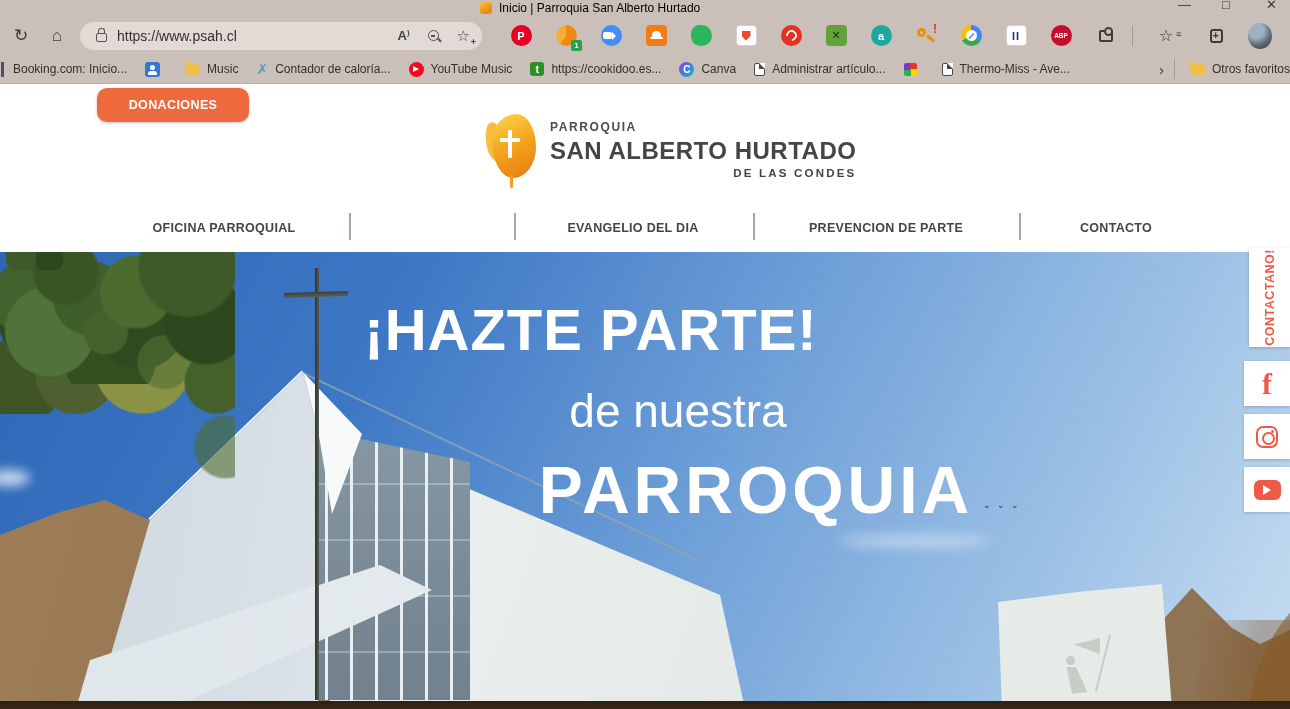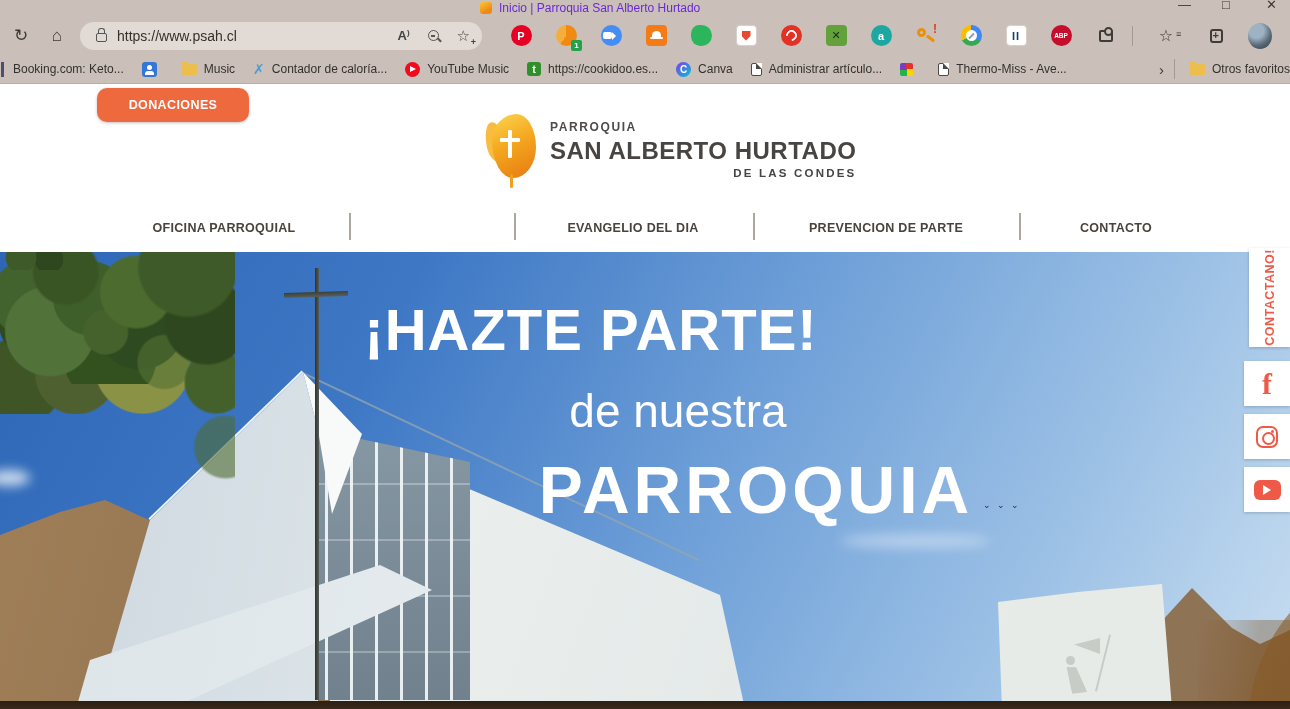--- a/index.html
+++ b/index.html
@@ -3,21 +3,21 @@
 <meta charset="utf-8">
 <style>
   html,body{margin:0;padding:0;background:#888;}
   *{box-sizing:border-box;font-family:"Liberation Sans","DejaVu Sans",sans-serif;}
   .screen{position:relative;width:1290px;height:709px;overflow:hidden;background:#fff;margin:0 auto;}
 
   
   .titlebar{position:absolute;left:0;top:0;width:1290px;height:16px;background:var(--chrome,#CAC0B9);}
   .tab{position:absolute;left:480px;top:0;height:16px;display:flex;align-items:center;gap:7px;}
   .favicon{width:12px;height:12px;border-radius:3px;background:linear-gradient(150deg,#F9C636,#EE8A12 70%);}
-  .tabtitle{font-size:12px;color:#6d28d9;white-space:nowrap;}
+  .tabtitle{font-size:12px;color:#000000;white-space:nowrap;}
   .winctl{position:absolute;top:-3px;font-size:13px;color:#3A3734;}
   .toolbar{position:absolute;left:0;top:16px;width:1290px;height:39px;background:var(--chrome,#CAC0B9);display:flex;align-items:center;padding:0 8px;}
   .tbicon{width:26px;height:26px;display:flex;align-items:center;justify-content:center;font-size:17px;color:#3C3936;flex:0 0 auto;}
   .addrpill{width:402px;height:28px;background:#E1DAD5;border-radius:16px;display:flex;align-items:center;padding:12px 12px;margin:0 6px 0 10px;flex:0 0 auto;}
   .lock{width:11px;height:9px;border:1.6px solid #5A5document550;border:1.6px solid #555;border-radius:2px;position:relative;margin:3px 10px 0 4px;}
   .lock::before{content:"";position:absolute;width:5px;height:5px;border:1.6px solid #555;border-bottom:none;border-radius:3px 3px 0 0;left:1px;top:-6px;}
   .url{font-size:14px;color:#33302D;flex:1;}
   .pillicons{display:flex;align-items:center;gap:18px;color:#444;}
   .ra{font-size:13px;font-weight:600;}
   .ra sup{font-size:8px;}
@@ -215,21 +215,21 @@
       </div>
     <div class="ext" style="margin-left:20px;">
         <span class="avatar"></span>
       </div>
 
   </div>
 
   <div class="favbar">
     <span class="sliver"></span>
     <div class="fav">
-        <span>Booking.com: Keto...</span>
+        <span>Booking.com: Inicio...</span>
       </div>
     <div class="fav">
         <span class="fi-person"></span>
         <span></span>
       </div>
     <div class="fav">
         <span class="fi-folder"></span>
         <span>Music</span>
       </div>
     <div class="fav">

